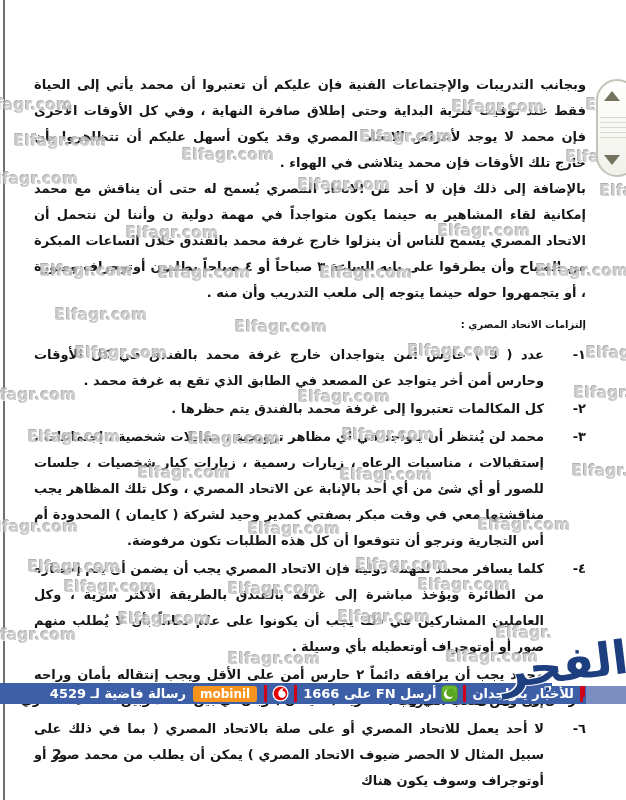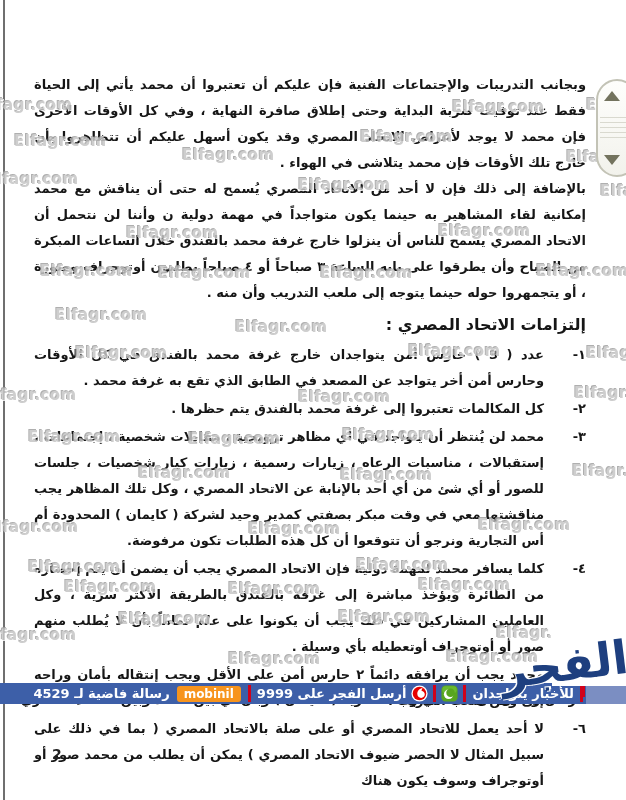--- a/index.html
+++ b/index.html
@@ -13,21 +13,21 @@
   
   .left-rule{position:absolute;left:3px;top:0;width:2px;height:800px;background:#6f6f6f;z-index:1;}
 
   
   .content{
     position:absolute;top:72px;right:40px;left:34px;z-index:1;
     direction:rtl;text-align:justify;
     color:#161616;font-weight:bold;font-size:13px;line-height:26px;
   }
   .content p{margin:0 0 0 0;}
-  .heading{font-size:16px;margin:6px 0 4px 0;}
+  .heading{font-size:10px;margin:6px 0 4px 0;}
   .item{display:flex;direction:rtl;margin:2px 0 2px 0;}
   .item .num{flex:0 0 42px;}
   .item .txt{flex:1;text-align:justify;}
 
   
   .wm{
     position:absolute;z-index:2;pointer-events:none;
     font-weight:bold;font-size:15px;letter-spacing:.4px;
     color:#c6c6c6;opacity:.85;
     text-shadow:1px 1px 0 #ffffff,-1px -1px 0 #a2a2a2;
@@ -188,27 +188,27 @@
   <div class="ticker">
     <div class="sep"></div>
     <div class="seg">للأخبار يتواجدان</div>
     <div class="sep"></div>
     <svg class="ticon" viewBox="0 0 20 20">
       <rect x="0.5" y="0.5" width="19" height="19" rx="5" fill="#58a51f"></rect>
       <rect x="1.5" y="1.5" width="17" height="8" rx="4" fill="#6fbe33" opacity="0.8"></rect>
       <circle cx="9" cy="11" r="5.6" fill="#ffffff"></circle>
       <circle cx="11.2" cy="9.2" r="5" fill="#58a51f"></circle>
     </svg>
+    <div class="seg">أرسل FN على 1666</div>
     <div class="sep"></div>
     <svg class="ticon" viewBox="0 0 20 20">
       <circle cx="10" cy="10" r="9.5" fill="#ffffff"></circle>
       <circle cx="10" cy="10" r="8" fill="#e60000"></circle>
       <path d="M13.6 3.6 C10 4.2 7.4 7 7.4 10.4 C7.4 13.3 9.4 15.2 11.9 15.2 C14.4 15.2 16.2 13.3 16.2 10.9 C16.2 8.6 14.5 7 12.3 6.7 C12.5 5.3 13.1 4.4 13.6 3.6 Z" fill="#ffffff"></path>
     </svg>
-    <div class="seg">أرسل الفجر على 9999</div>
     <div class="sep"></div>
     <div class="mobinil">mobinil</div>
     <div class="seg">رسالة فاضية لـ 4529</div>
   </div>
 
   <div class="logo-white"></div>
   <div class="logo">الفجر</div>
 
   <div class="page-num">2</div>
 

